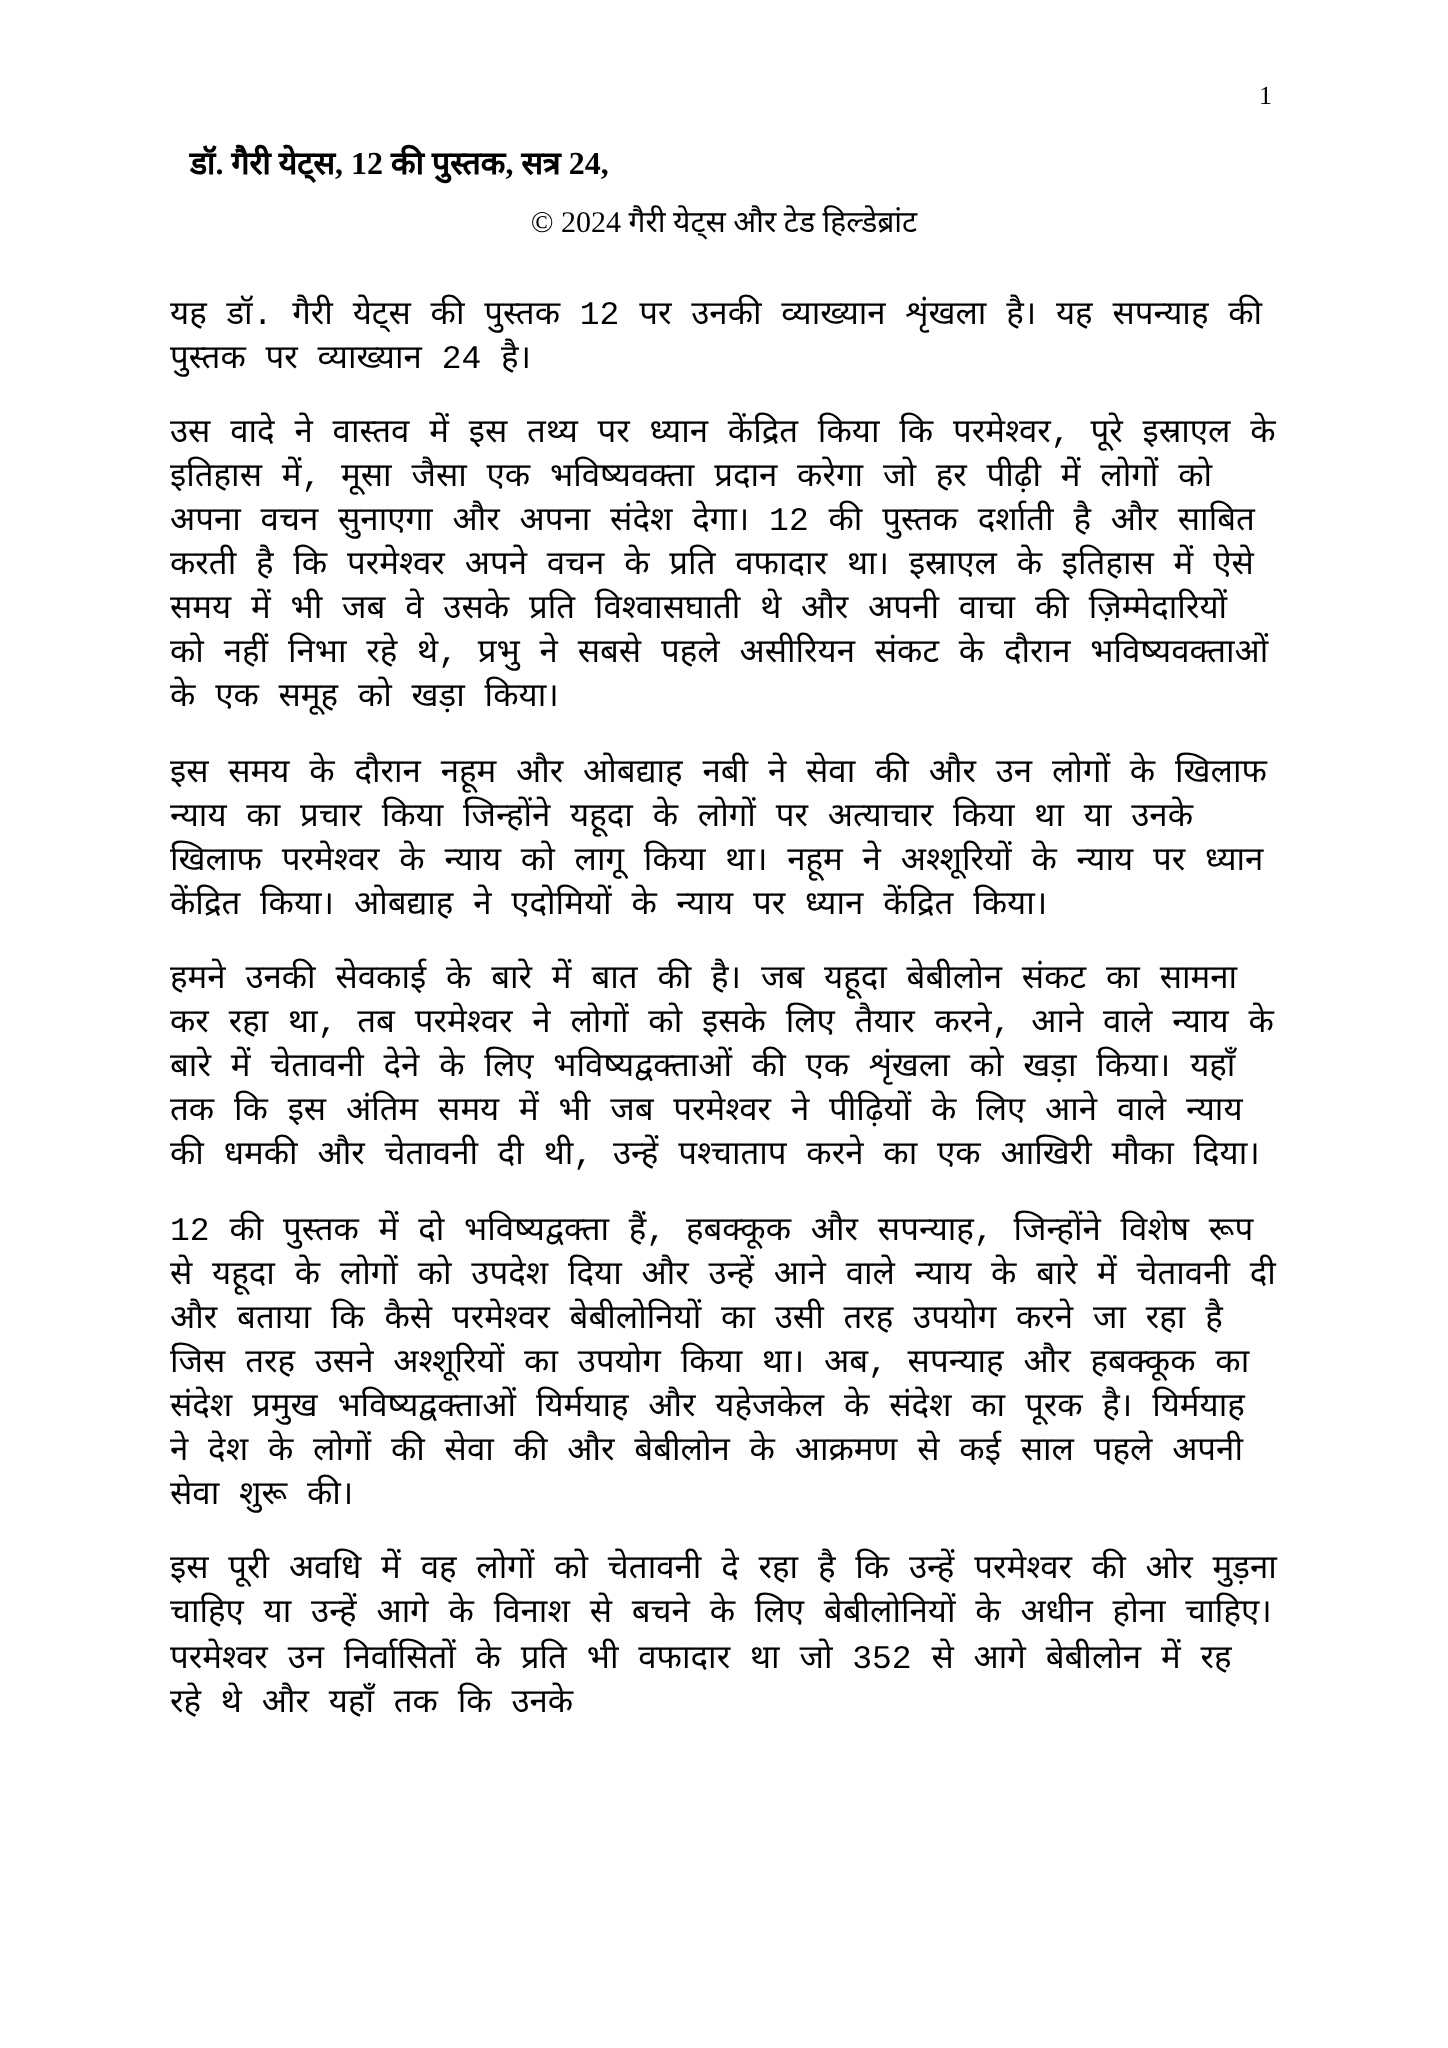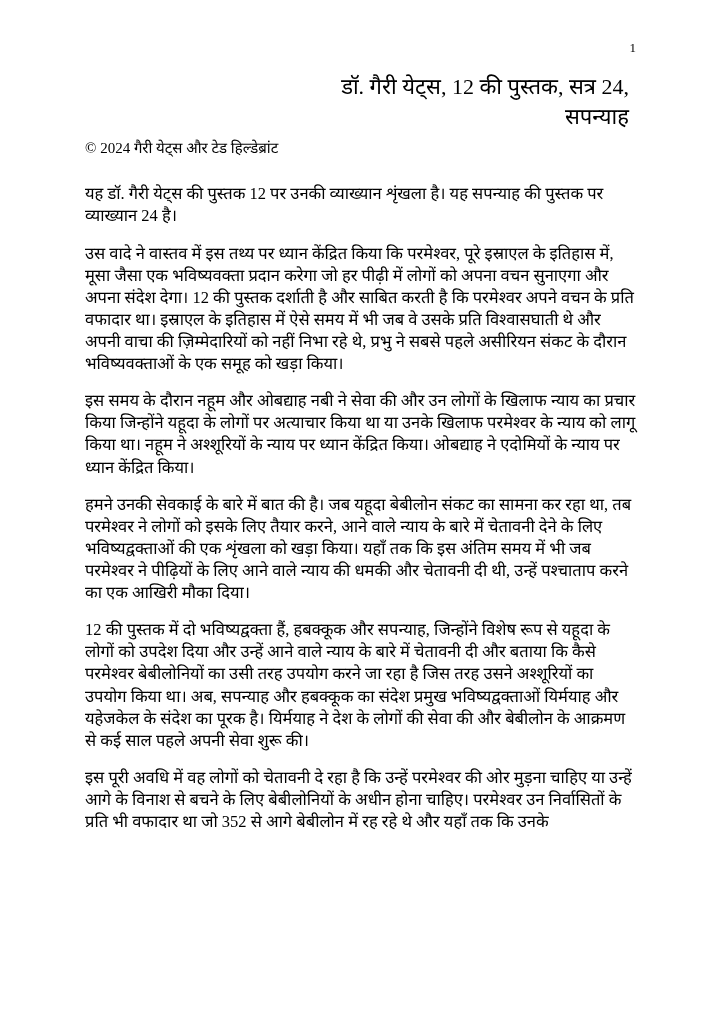--- a/index.html
+++ b/index.html
@@ -22,48 +22,48 @@
     padding: 38px 85px 40px 85px;
   }
   .page-number {
     position: absolute;
     top: 40px;
     right: 88px;
     font-size: 13px;
     color: #000000;
   }
   .doc-title {
-    text-align: right;
-    font-weight: normal;
-    font-size: 22px;
+    text-align: left;
+    font-weight: bold;
+    font-size: 16px;
     line-height: 1.35;
     margin: 34px 10px 6px 10px;
   }
   .doc-copyright {
-    text-align: left;
+    text-align: center;
     font-size: 15px;
     margin: 2px 0 26px 0;
   }
   .body-text p {
     font-size: 16.5px;
     line-height: 1.34;
     margin: 0 0 15px 0;
     text-align: left;
+    font-family: Liberation Mono, monospace;
   }
 </style>
 </head>
 <body>
 
 <div class="page">
 
   <div class="page-number">1</div>
 
   <div class="doc-title">
     <div>डॉ. गैरी येट्स, 12 की पुस्तक, सत्र 24,</div>
-    <div>सपन्याह</div>
   </div>
 
   <div class="doc-copyright">© 2024 गैरी येट्स और टेड हिल्डेब्रांट</div>
 
   <div class="body-text">
     <p>यह डॉ. गैरी येट्स की पुस्तक 12 पर उनकी व्याख्यान शृंखला है। यह सपन्याह की पुस्तक पर व्याख्यान 24 है।</p>
     <p>उस वादे ने वास्तव में इस तथ्य पर ध्यान केंद्रित किया कि परमेश्वर, पूरे इस्राएल के इतिहास में, मूसा जैसा एक भविष्यवक्ता प्रदान करेगा जो हर पीढ़ी में लोगों को अपना वचन सुनाएगा और अपना संदेश देगा। 12 की पुस्तक दर्शाती है और साबित करती है कि परमेश्वर अपने वचन के प्रति वफादार था। इस्राएल के इतिहास में ऐसे समय में भी जब वे उसके प्रति विश्वासघाती थे और अपनी वाचा की ज़िम्मेदारियों को नहीं निभा रहे थे, प्रभु ने सबसे पहले असीरियन संकट के दौरान भविष्यवक्ताओं के एक समूह को खड़ा किया।</p>
     <p>इस समय के दौरान नहूम और ओबद्याह नबी ने सेवा की और उन लोगों के खिलाफ न्याय का प्रचार किया जिन्होंने यहूदा के लोगों पर अत्याचार किया था या उनके खिलाफ परमेश्वर के न्याय को लागू किया था। नहूम ने अश्शूरियों के न्याय पर ध्यान केंद्रित किया। ओबद्याह ने एदोमियों के न्याय पर ध्यान केंद्रित किया।</p>
     <p>हमने उनकी सेवकाई के बारे में बात की है। जब यहूदा बेबीलोन संकट का सामना कर रहा था, तब परमेश्वर ने लोगों को इसके लिए तैयार करने, आने वाले न्याय के बारे में चेतावनी देने के लिए भविष्यद्वक्ताओं की एक शृंखला को खड़ा किया। यहाँ तक कि इस अंतिम समय में भी जब परमेश्वर ने पीढ़ियों के लिए आने वाले न्याय की धमकी और चेतावनी दी थी, उन्हें पश्चाताप करने का एक आखिरी मौका दिया।</p>
     <p>12 की पुस्तक में दो भविष्यद्वक्ता हैं, हबक्कूक और सपन्याह, जिन्होंने विशेष रूप से यहूदा के लोगों को उपदेश दिया और उन्हें आने वाले न्याय के बारे में चेतावनी दी और बताया कि कैसे परमेश्वर बेबीलोनियों का उसी तरह उपयोग करने जा रहा है जिस तरह उसने अश्शूरियों का उपयोग किया था। अब, सपन्याह और हबक्कूक का संदेश प्रमुख भविष्यद्वक्ताओं यिर्मयाह और यहेजकेल के संदेश का पूरक है। यिर्मयाह ने देश के लोगों की सेवा की और बेबीलोन के आक्रमण से कई साल पहले अपनी सेवा शुरू की।</p>

